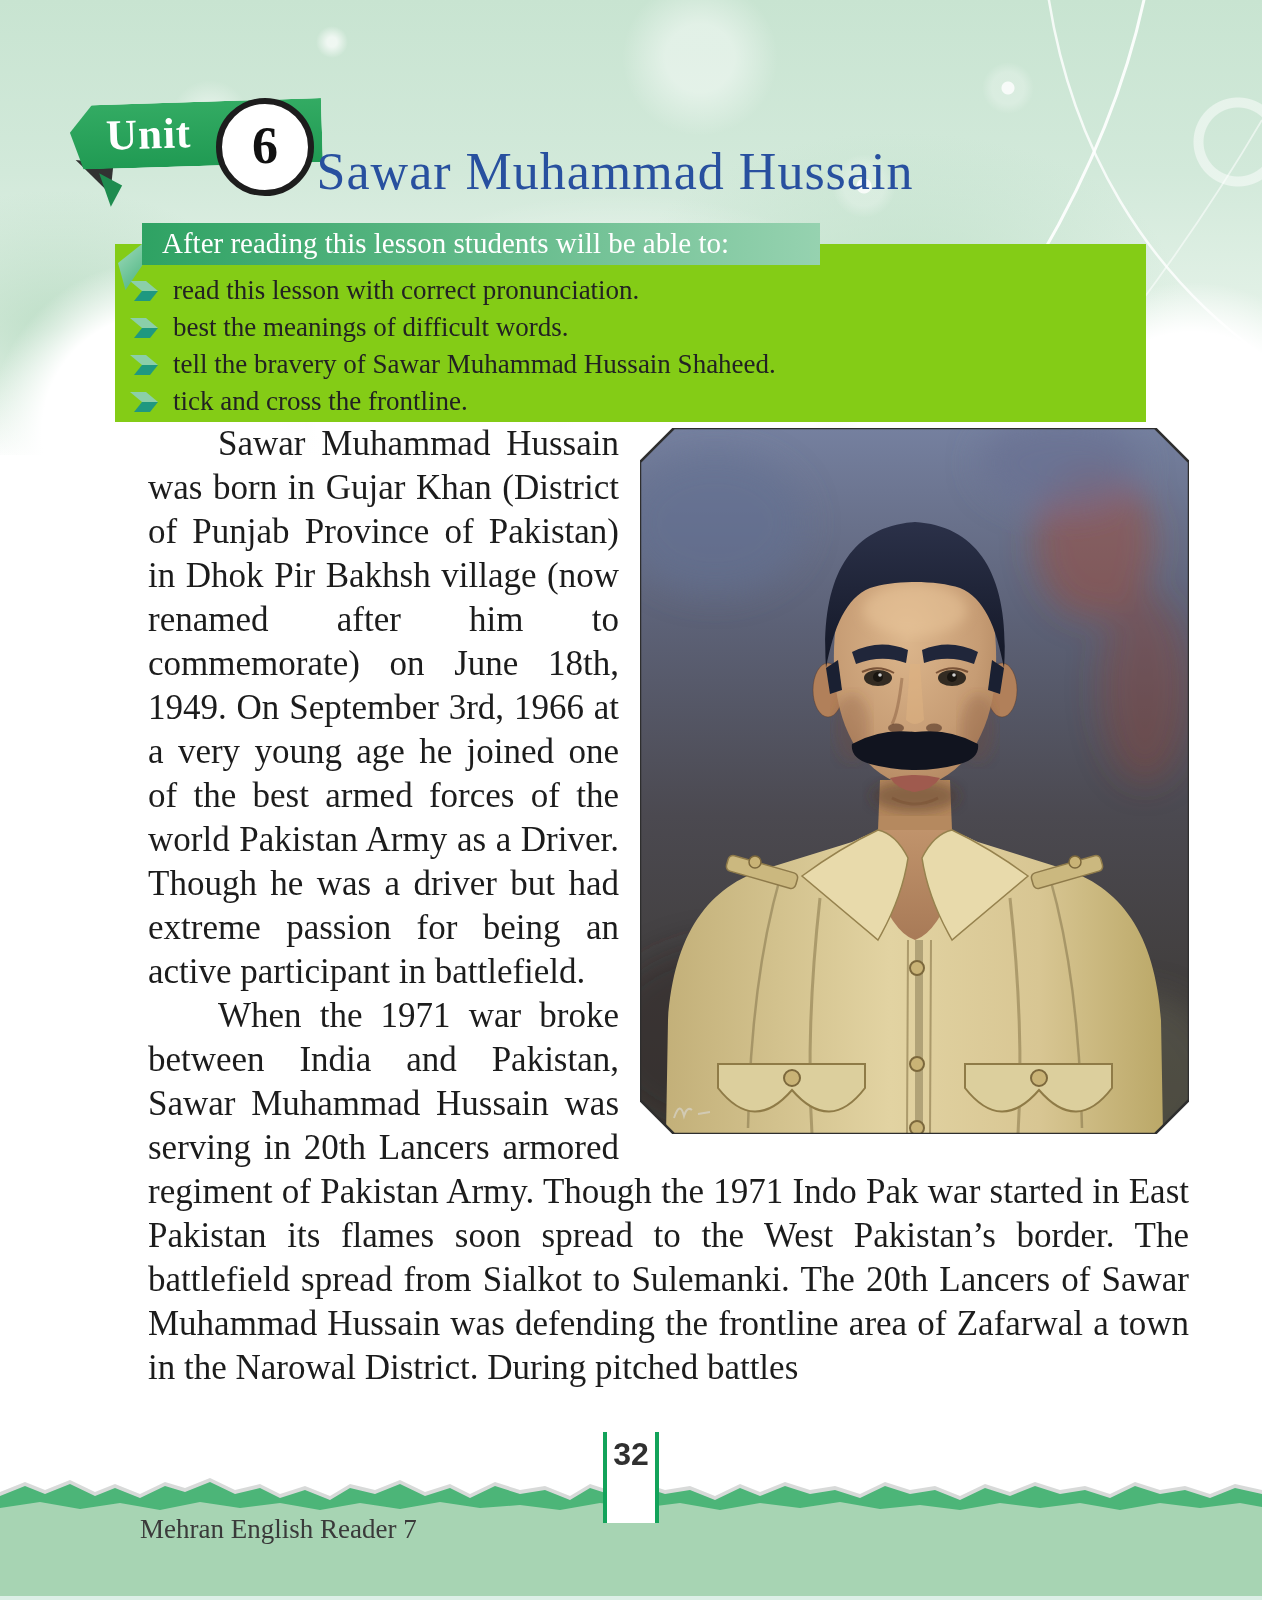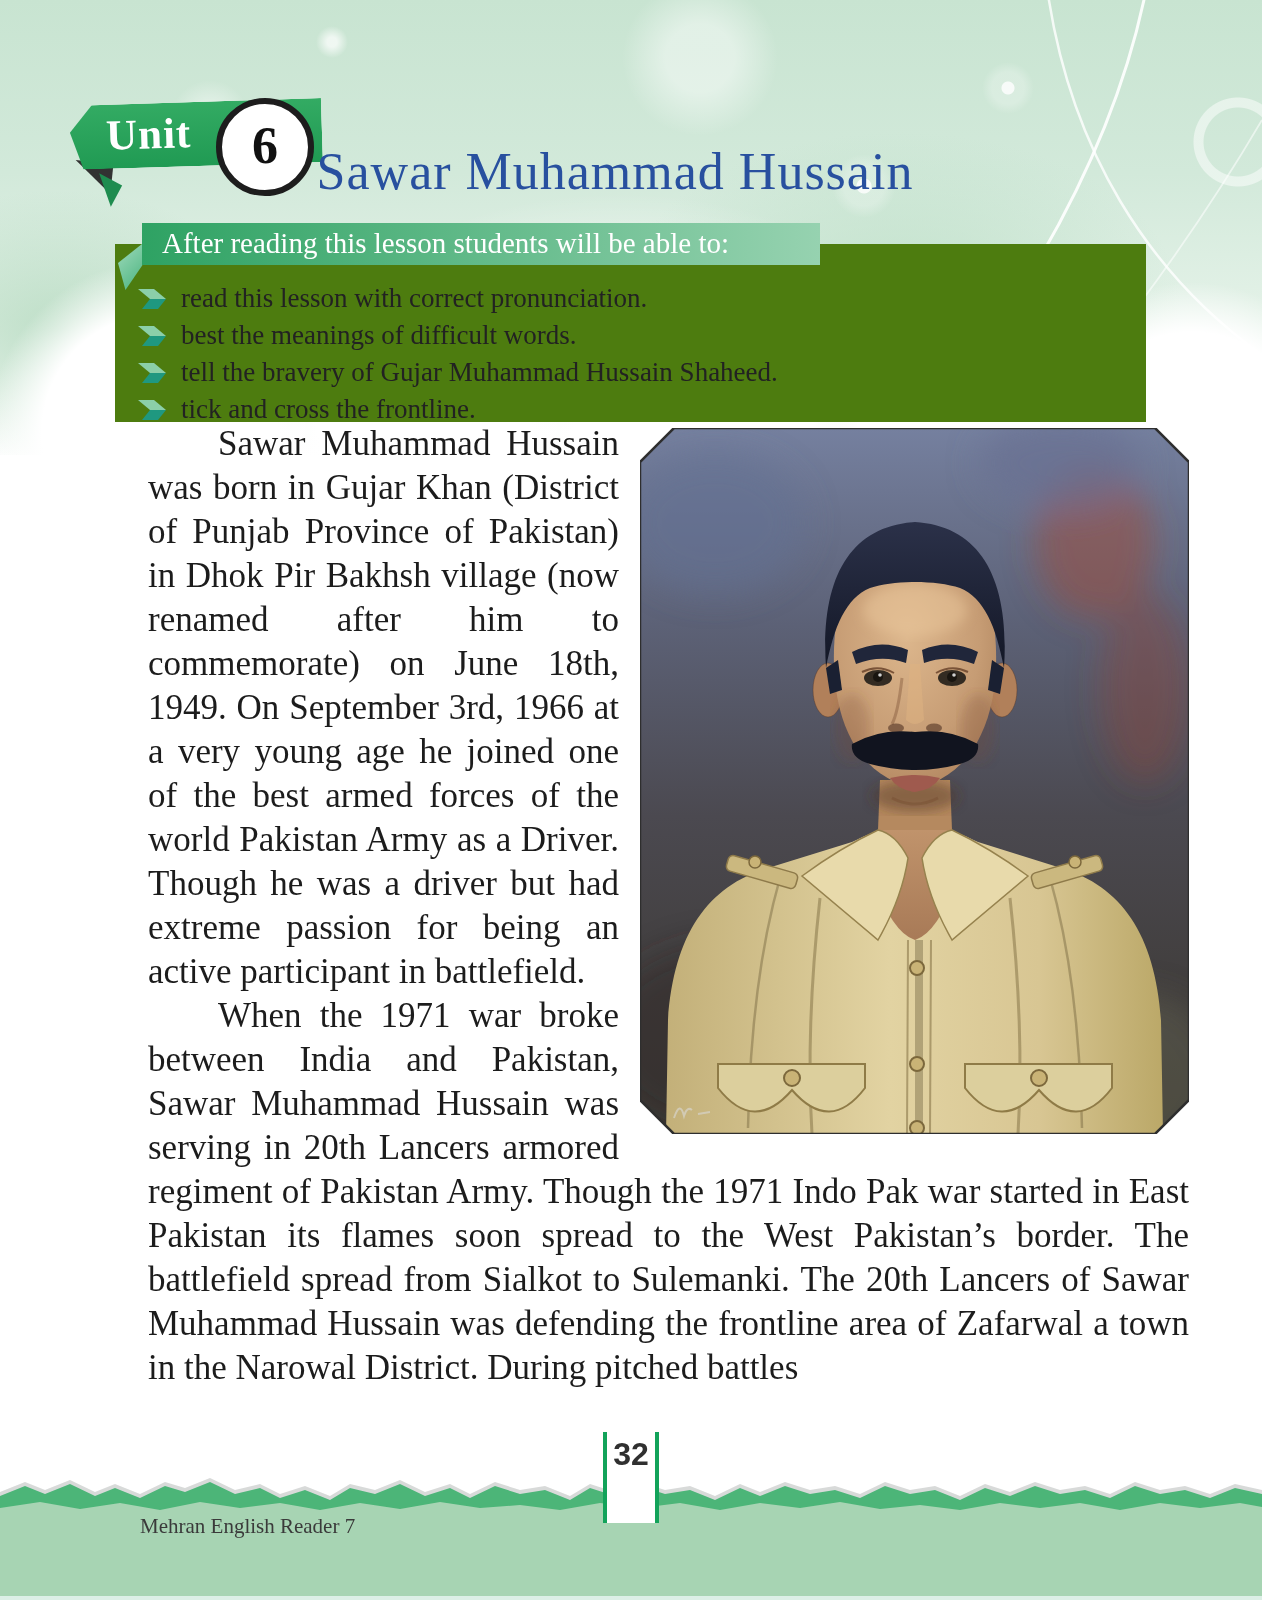--- a/index.html
+++ b/index.html
@@ -42,42 +42,42 @@
      border-right:26px solid #1e8c4f;border-bottom:24px solid transparent;transform:rotate(28deg);}
   .unit-circle{position:absolute;left:146px;top:0;width:86px;height:86px;border-radius:50%;
      background:#fff;border:6px solid #1d1d1d;color:#111;font-size:52px;font-weight:700;
      text-align:center;line-height:84px;}
 
   
   .page-title{position:absolute;left:90px;top:142px;width:1050px;text-align:center;
      color:#28509f;font-size:52px;font-weight:400;letter-spacing:1px;}
 
   
-  .objectives{position:absolute;left:115px;top:244px;width:1031px;height:178px;background:#4d7c0f;}
+  .objectives{position:absolute;left:115px;top:244px;width:1031px;height:178px;background:#84cc16;}
   .obj-fold{position:absolute;left:3px;top:-8px;width:34px;height:54px;
      background:linear-gradient(135deg,#a8dfc2,#3fae77);
      clip-path:polygon(100% 0,100% 28%,22% 100%,0 50%);}
   .obj-header{position:absolute;left:27px;top:-21px;width:678px;height:42px;
      background:linear-gradient(90deg,#2ea263,#96d2b0);
      color:#fff;font-size:29px;line-height:41px;padding-left:20px;box-sizing:border-box;}
-  .obj-list{list-style:none;margin:8px;padding:28px 0 0 12px;}
+  .obj-list{list-style:none;margin:0;padding:28px 0 0 12px;}
   .obj-list li{height:37px;font-size:27px;color:#222;display:flex;align-items:center;}
   .bullet-icon{width:30px;height:22px;margin:0 14px 0 2px;flex:0 0 auto;}
 
   
   .article{position:absolute;left:112px;top:422px;width:1041px;
      font-size:35px;line-height:44px;text-align:justify;color:#1c1c1c;margin-left:36px;}
   .article p{margin:0;text-indent:70px;}
   .portrait{float:right;width:549px;height:706px;margin:6px 0 10px 21px;}
 
   
   .torn{position:absolute;left:0;top:1478px;}
   .footer-band{position:absolute;left:0;top:1511px;width:1262px;height:85px;background:#a7d4b3;}
   .footer-bottom{position:absolute;left:0;top:1596px;width:1262px;height:4px;background:#dcefe6;}
-  .book-title{position:absolute;left:140px;top:1514px;font-size:21px;color:#3a3a3a;}
+  .book-title{position:absolute;left:140px;top:1514px;font-size:27px;color:#3a3a3a;}
   .page-strip{position:absolute;left:603px;top:1432px;width:56px;height:91px;background:#fff;
      border-left:4px solid #12a35a;border-right:4px solid #12a35a;box-sizing:border-box;
      text-align:center;}
   .page-num{font-family:"Liberation Sans",sans-serif;font-size:32px;font-weight:700;
      color:#303030;margin-top:4px;}
 </style>
 </head>
 <body>
 
 <div class="page">
@@ -115,21 +115,21 @@
           <polygon points="1,1 17,1 29,11 13,11" fill="#8bcfa9"></polygon>
             <polygon points="13,11 29,11 21,21 5,21" fill="#1f9880"></polygon>
         </svg>
         <span>best the meanings of difficult words.</span>
       </li>
       <li>
         <svg class="bullet-icon" viewBox="0 0 30 22">
           <polygon points="1,1 17,1 29,11 13,11" fill="#8bcfa9"></polygon>
             <polygon points="13,11 29,11 21,21 5,21" fill="#1f9880"></polygon>
         </svg>
-        <span>tell the bravery of Gujar Muhammad Hussain Shaheed.</span>
+        <span>tell the bravery of Sawar Muhammad Hussain Shaheed.</span>
       </li>
       <li>
         <svg class="bullet-icon" viewBox="0 0 30 22">
           <polygon points="1,1 17,1 29,11 13,11" fill="#8bcfa9"></polygon>
             <polygon points="13,11 29,11 21,21 5,21" fill="#1f9880"></polygon>
         </svg>
         <span>tick and cross the frontline.</span>
       </li>
     </ul>
   </div>

